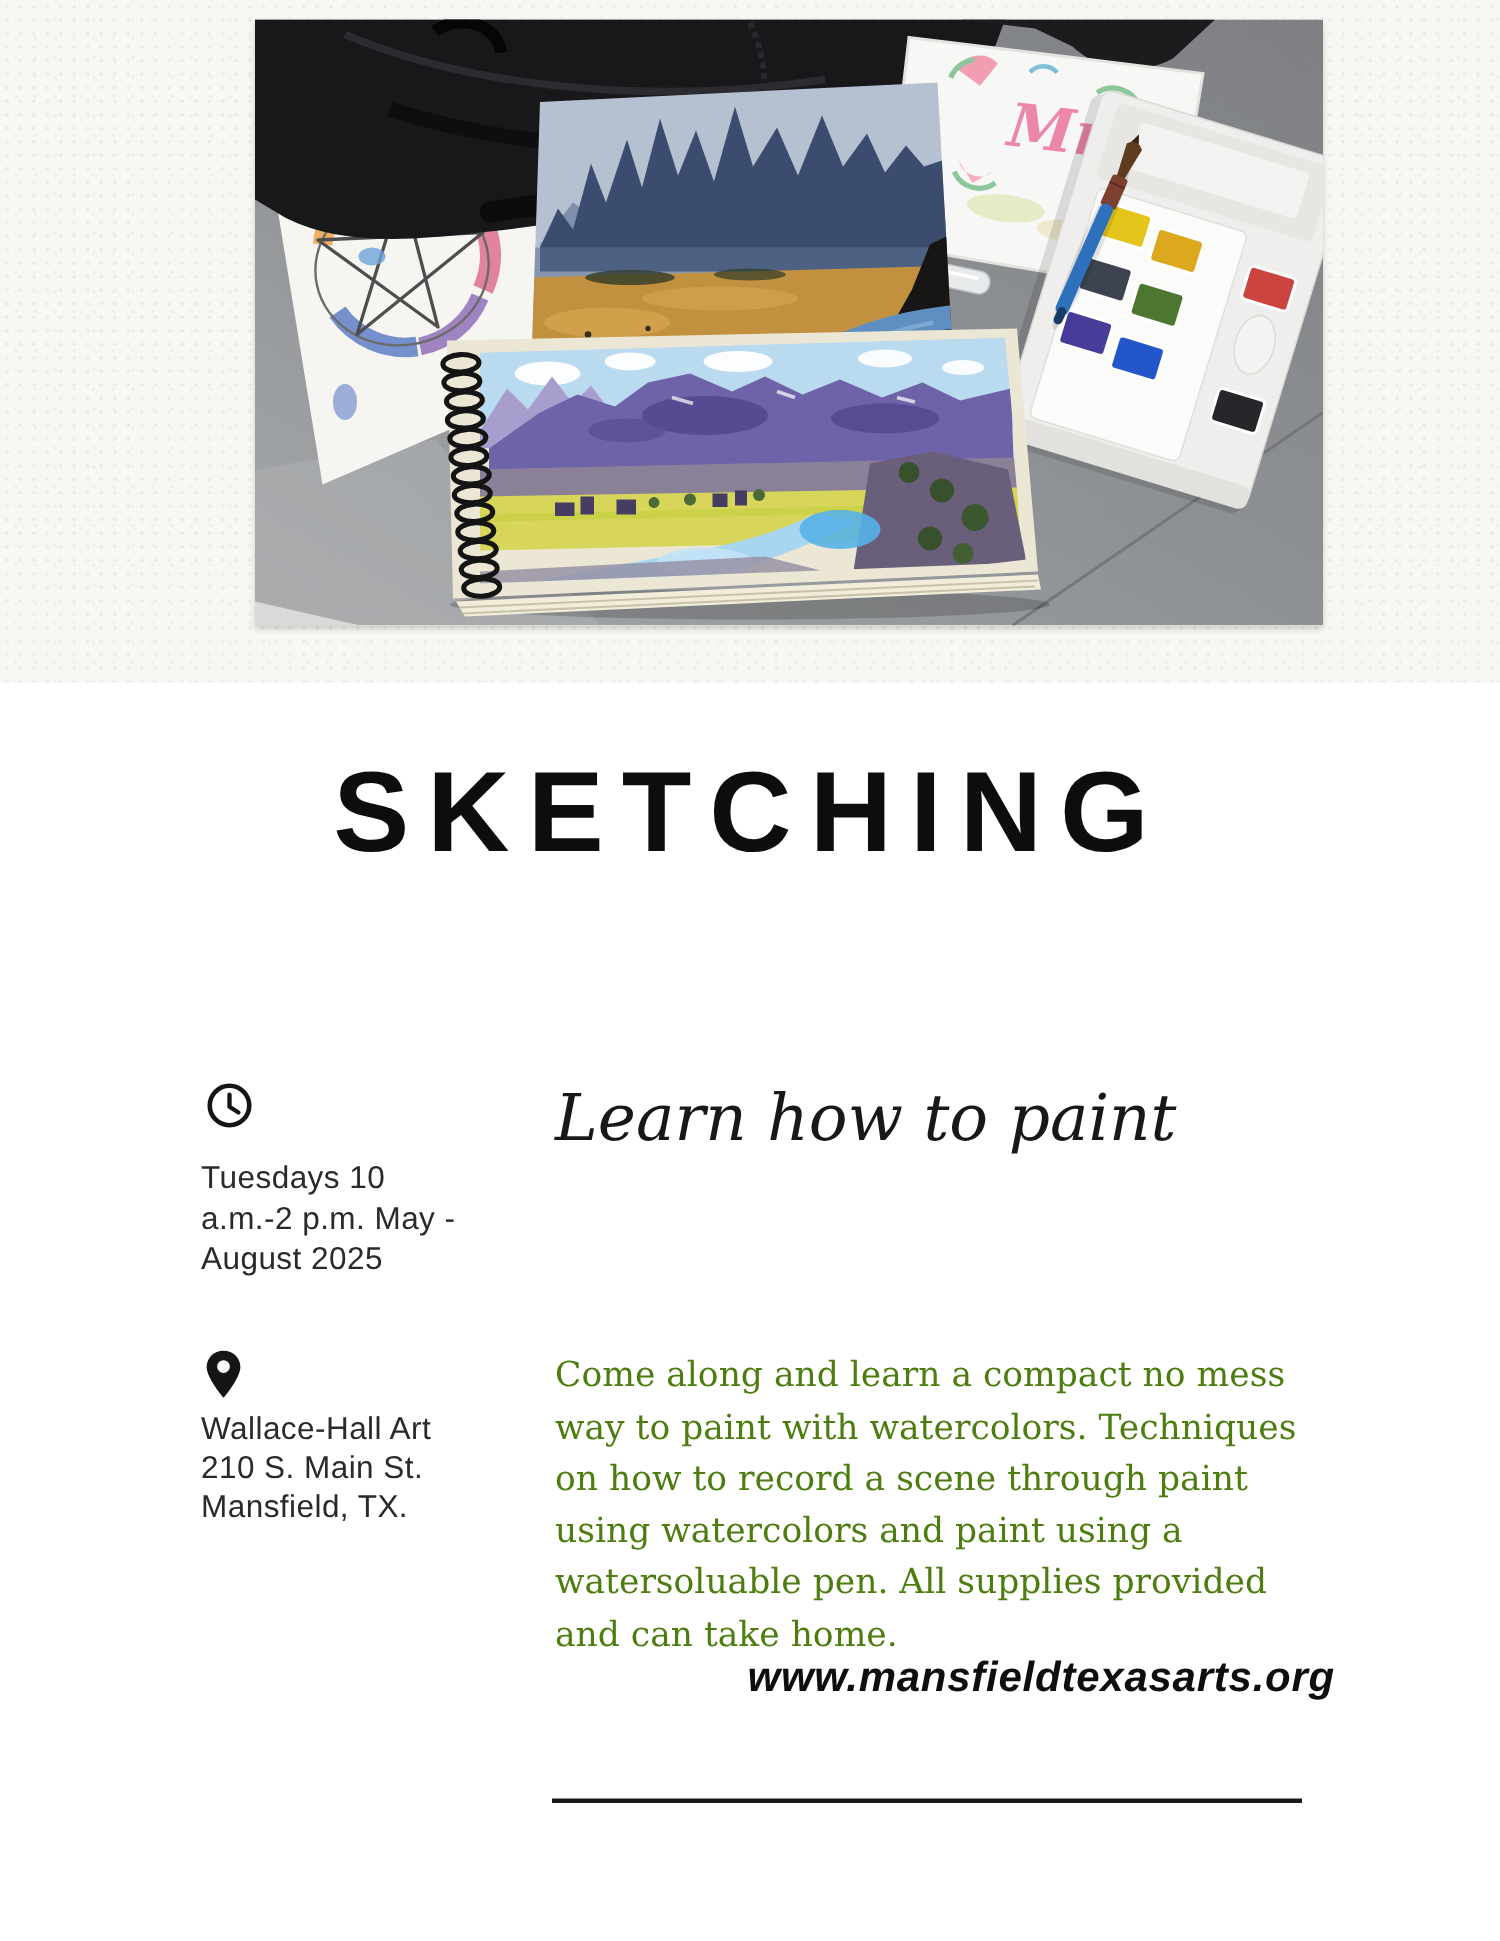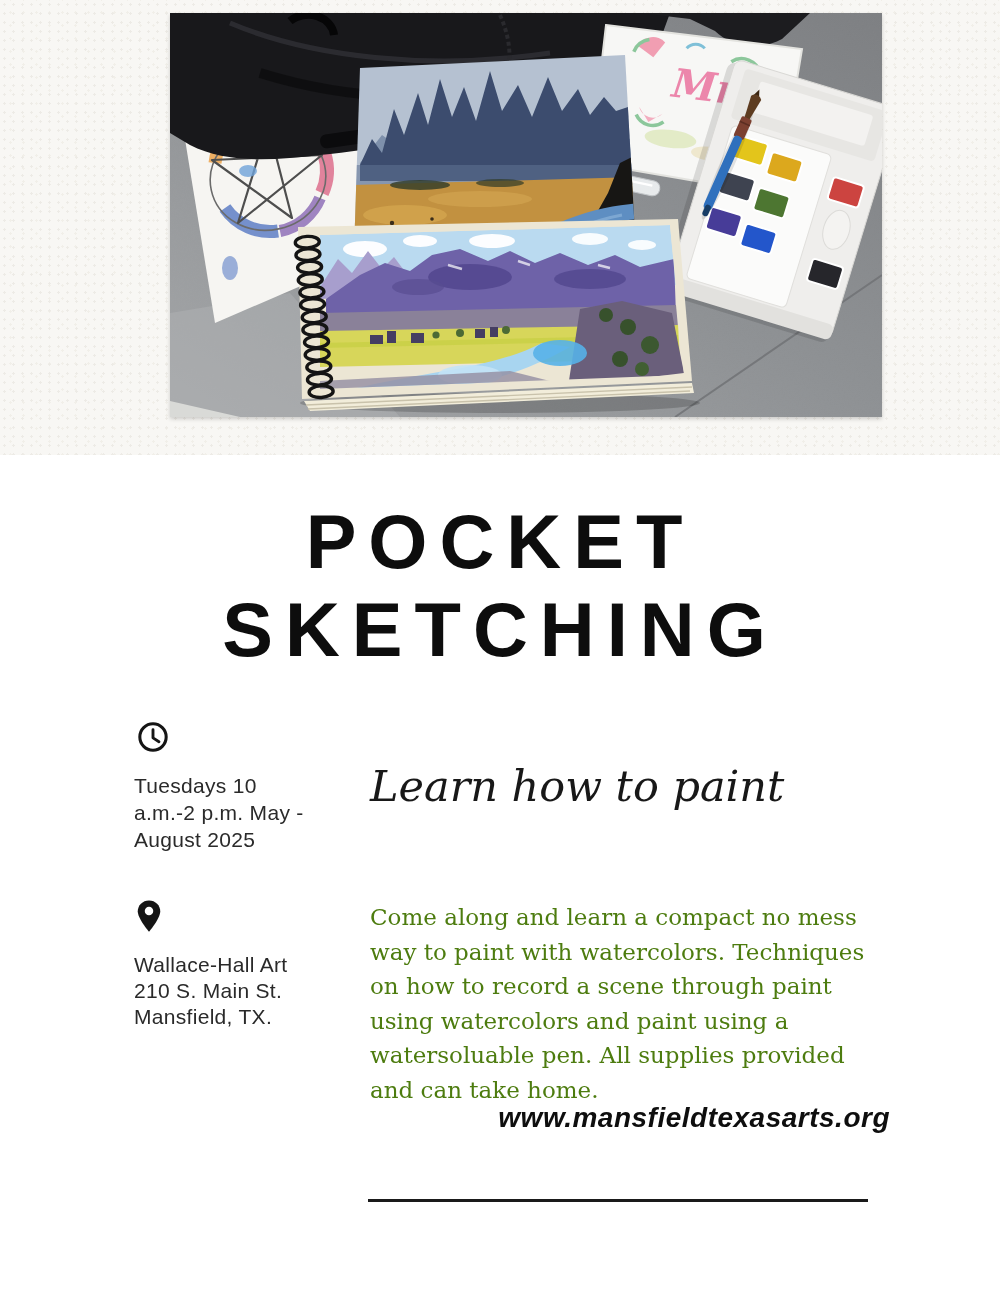--- a/index.html
+++ b/index.html
@@ -22,25 +22,25 @@
   .photo svg{display:block;width:100%;height:100%;}
   .title{
     position:absolute;left:0;top:498px;width:1000px;text-align:center;
     font-weight:700;font-size:76px;line-height:88px;letter-spacing:12px;
     color:#0d0d0d;
   }
   .col-left{position:absolute;left:134px;top:720px;width:220px;}
   .icon-clock{display:block;margin-left:2px;}
   .sched{margin-top:18px;font-size:21px;line-height:27px;color:#2a2a2a;letter-spacing:.3px;}
   .icon-pin{display:block;margin-top:45px;margin-left:0px;}
-  .loc{margin-top:14px;font-size:21px;line-height:26px;color:#2a2a2a;letter-spacing:.3px;}
+  .loc{margin-top:2px;font-size:21px;line-height:26px;color:#2a2a2a;letter-spacing:.3px;}
   .headline{
     position:absolute;left:370px;top:718px;width:520px;
     font-family:"DejaVu Serif","Liberation Serif",serif;font-style:italic;
-    font-size:43px;line-height:57px;color:#181818;margin-top:40px;
+    font-size:43px;line-height:57px;color:#181818;
   }
   .bodytext{
     position:absolute;left:370px;top:900px;width:505px;
     font-family:"DejaVu Serif","Liberation Serif",serif;
     font-size:23px;line-height:34.5px;color:#4d7c0f;white-space:pre-wrap;
   }
   .website{
     position:absolute;left:370px;top:1102px;width:520px;
     font-weight:700;font-style:italic;font-size:28px;letter-spacing:.5px;color:#0e0e0e;text-align:right;
   }
@@ -244,21 +244,20 @@
             <ellipse cx="146" cy="354" rx="12" ry="5.8"></ellipse>
               <ellipse cx="146" cy="366.5" rx="12" ry="5.8"></ellipse>
             <ellipse cx="147" cy="379" rx="12" ry="5.8"></ellipse>
           </g>
         </g>
       </g>
     </svg>
   </div>
 
   <div class="title">
-    <div>POCKET</div>
     <div>SKETCHING</div>
   </div>
 
   <div class="col-left">
     <svg class="icon-clock" width="34" height="34" viewBox="0 0 40 40">
       <circle cx="20" cy="20" r="15.5" fill="none" stroke="#151515" stroke-width="3.6"></circle>
       <path d="M20,11.5 L20,21 L27,25.5" fill="none" stroke="#151515" stroke-width="3.4" stroke-linecap="round" stroke-linejoin="round"></path>
     </svg>
     <div class="sched">
       <div>Tuesdays 10</div>

